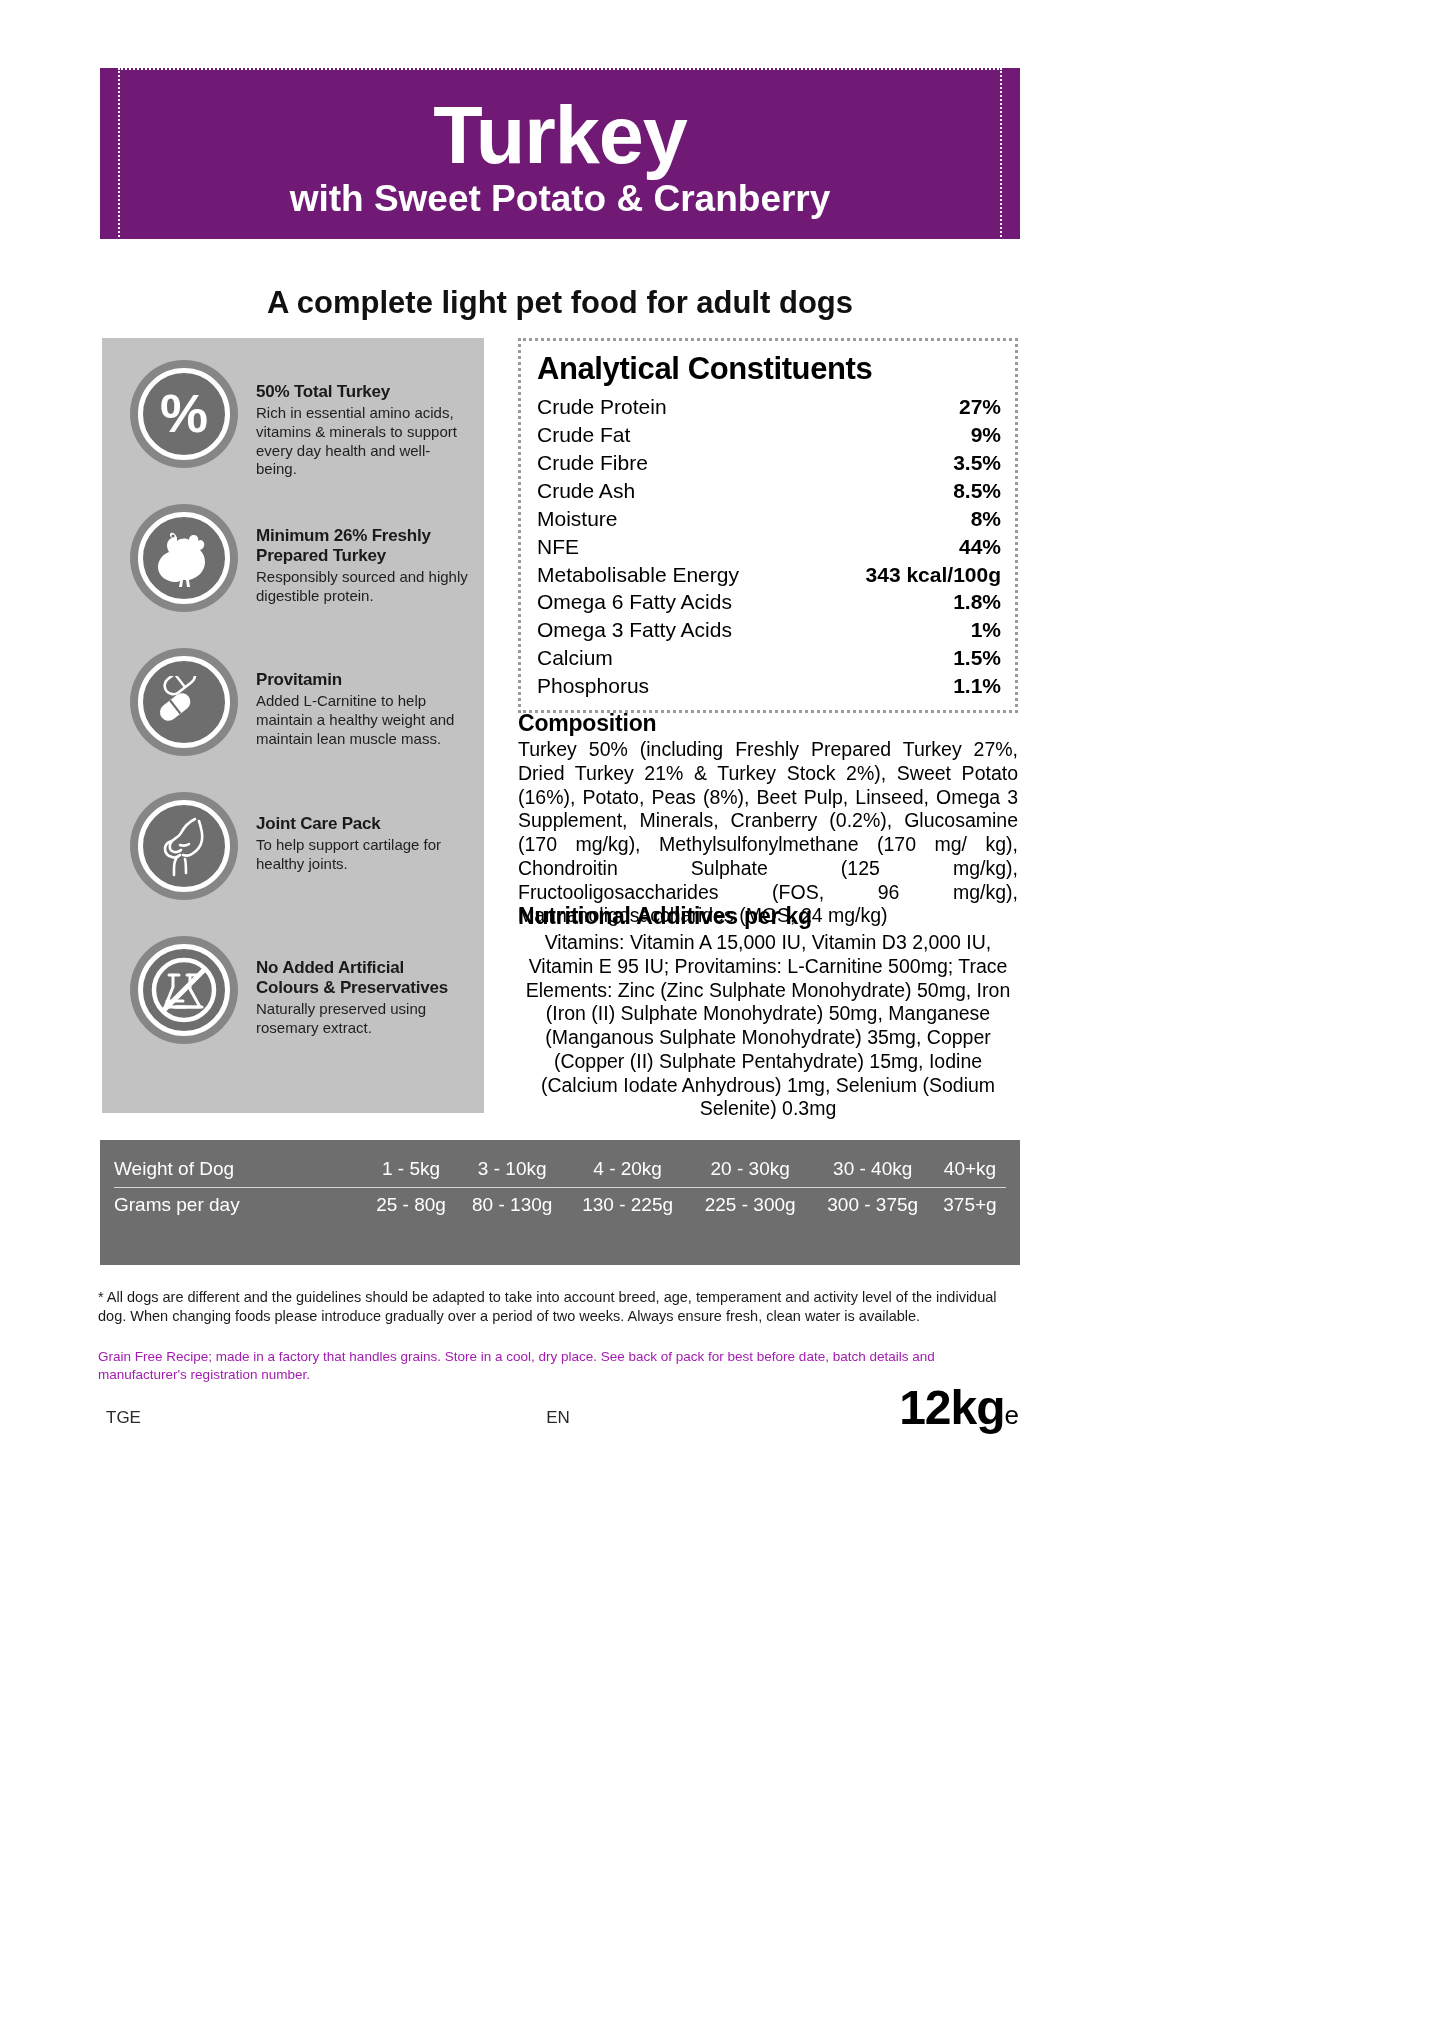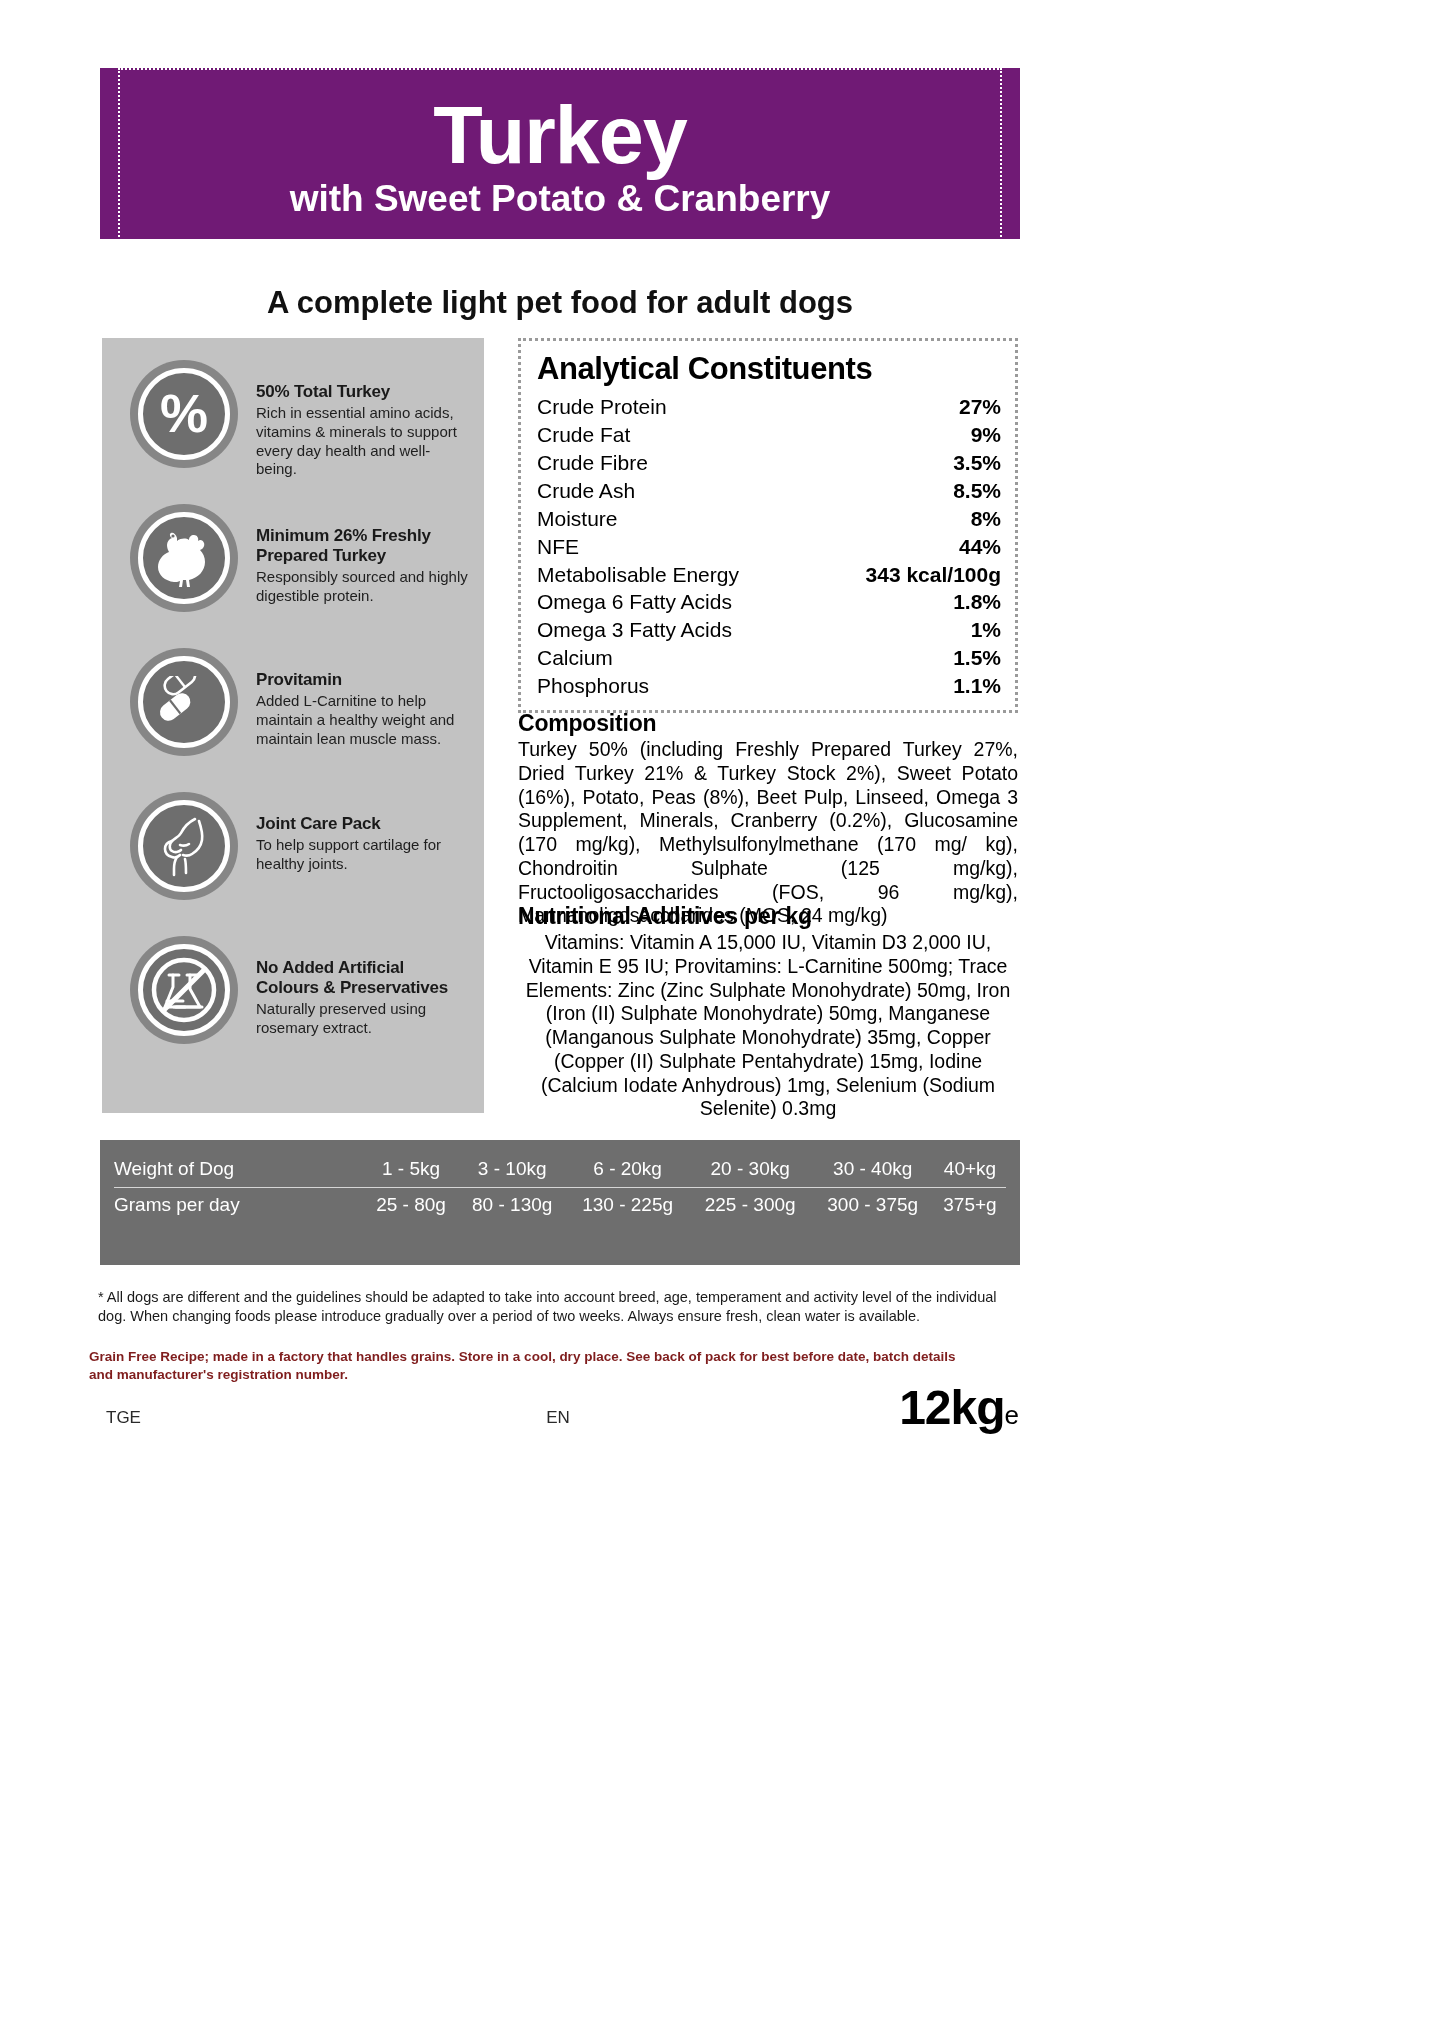--- a/index.html
+++ b/index.html
@@ -196,26 +196,25 @@
   .footnote {
     position: absolute;
     left: 98px; top: 1288px;
     width: 915px;
     font-size: 14.5px;
     line-height: 1.34;
     color: #1a1a1a;
   }
   .footnote2 {
     position: absolute;
-    left: 89px; top: 1348px;
+    left: 98px; top: 1348px;
     width: 880px;
     font-size: 13.5px;
     line-height: 1.34;
-    color: #7f1d1d;
-    font-weight: bold;
+    color: #a21caf;
   }
   .botrow {
     position: absolute;
     left: 98px; top: 1398px;
     width: 920px;
     height: 50px;
   }
   .code-left {
     position: absolute; left: 8px; top: 10px;
     font-size: 17px; color: #2a2a2a;
@@ -396,21 +395,21 @@
     <div class="body-left">Vitamins: Vitamin A 15,000 IU, Vitamin D3 2,000 IU, Vitamin E 95 IU; Provitamins: L-Carnitine 500mg; Trace Elements: Zinc (Zinc Sulphate Monohydrate) 50mg, Iron (Iron (II) Sulphate Monohydrate) 50mg, Manganese (Manganous Sulphate Monohydrate) 35mg, Copper (Copper (II) Sulphate Pentahydrate) 15mg, Iodine (Calcium Iodate Anhydrous) 1mg, Selenium (Sodium Selenite) 0.3mg</div>
   </div>
 
   <div class="feeding">
     <table class="fg-table">
       <tbody>
           <tr class="row-weight">
         <td class="label">Weight of Dog</td>
         <td class="cell">1 - 5kg</td>
         <td class="cell">3 - 10kg</td>
-        <td class="cell">6 - 20kg</td>
+        <td class="cell">4 - 20kg</td>
         <td class="cell">20 - 30kg</td>
         <td class="cell">30 - 40kg</td>
         <td class="cell">40+kg</td>
       </tr>
       <tr class="row-grams">
         <td class="label">Grams per day</td>
         <td class="cell">25 - 80g</td>
         <td class="cell">80 - 130g</td>
         <td class="cell">130 - 225g</td>
         <td class="cell">225 - 300g</td>

